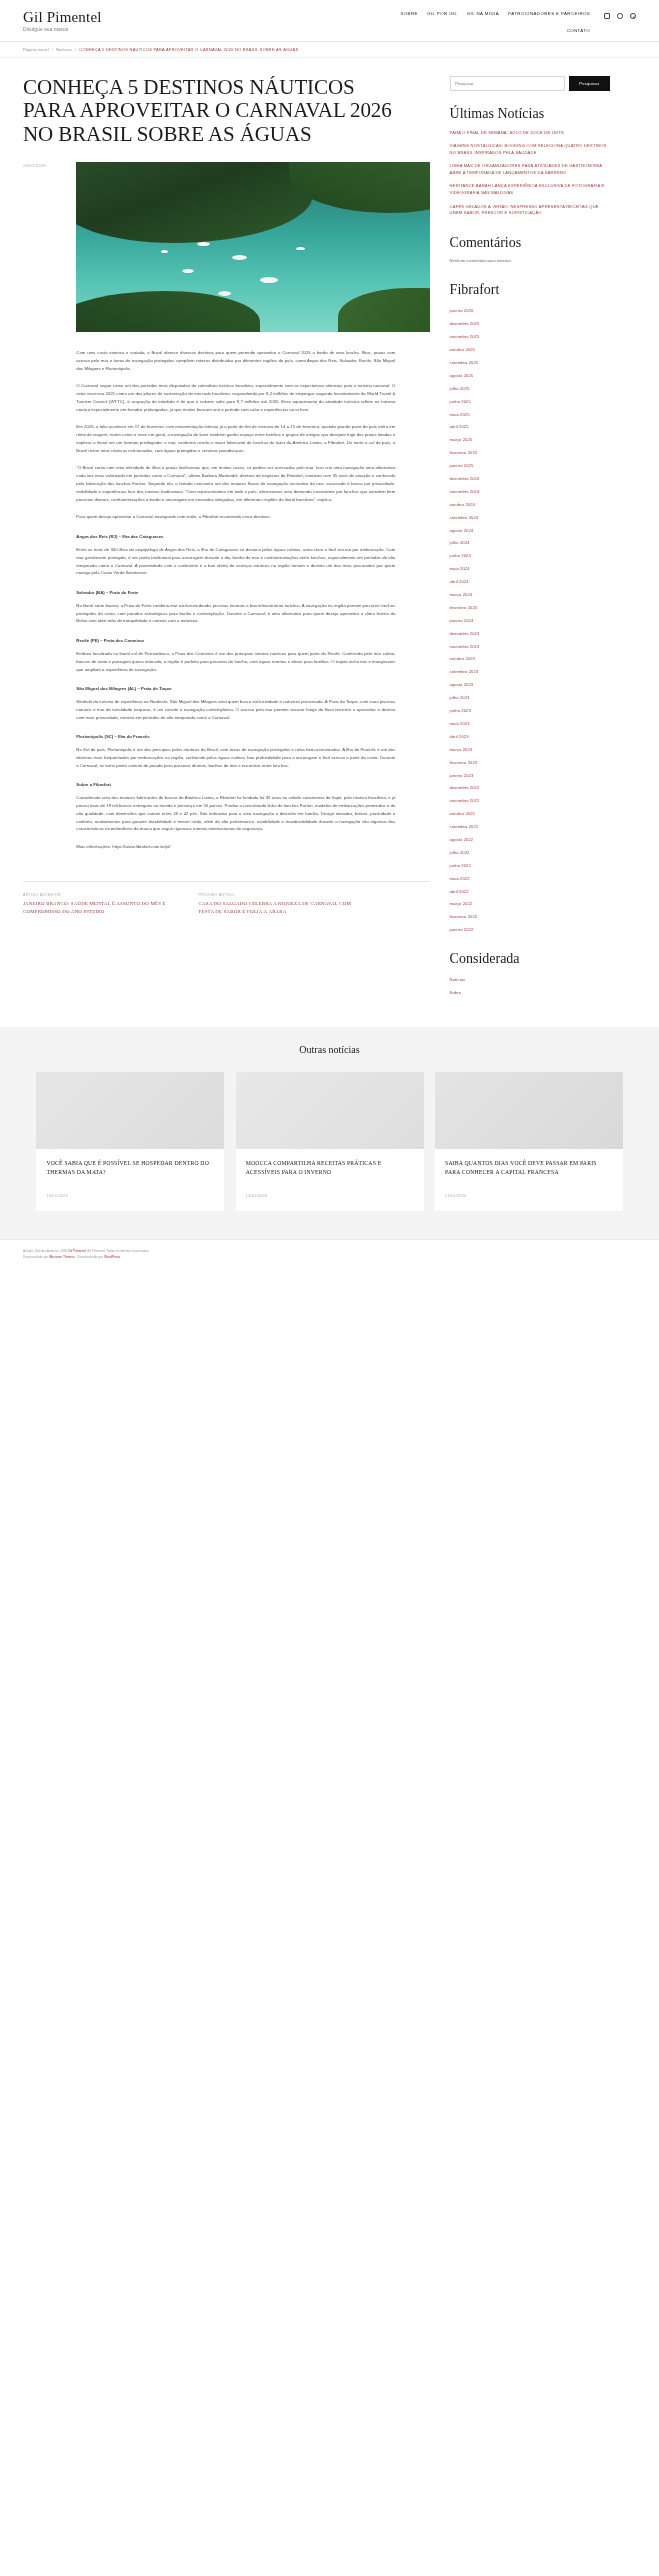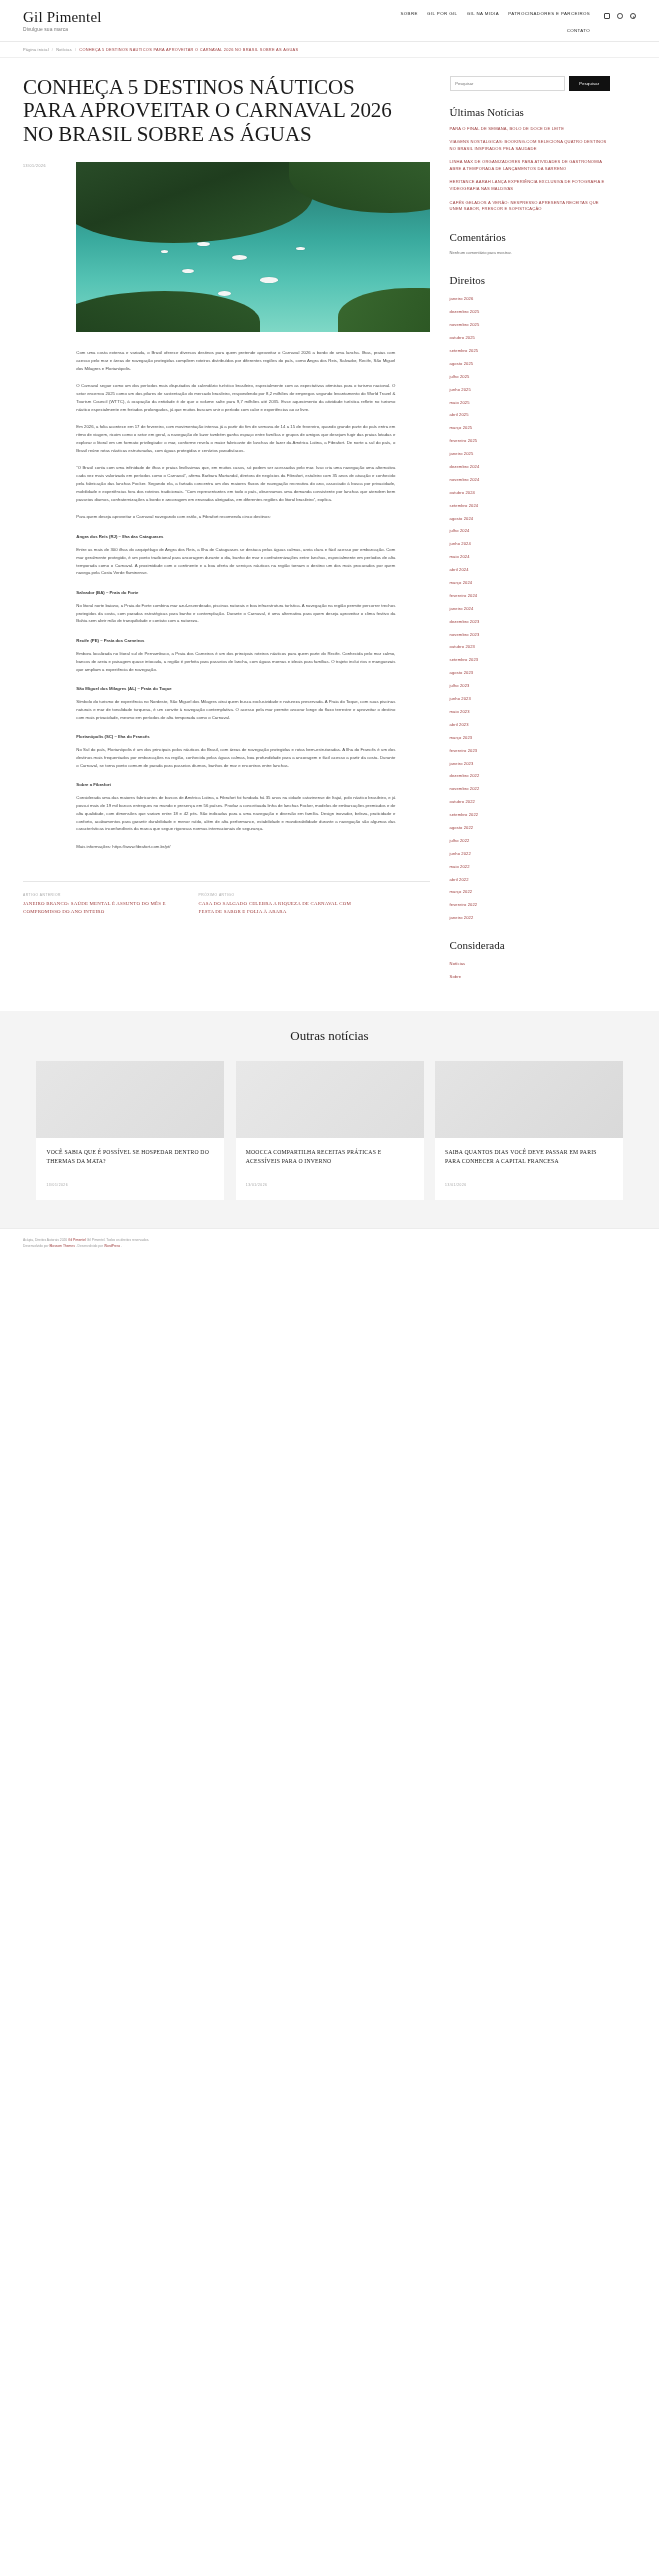--- a/index.html
+++ b/index.html
@@ -281,21 +281,21 @@
     border: none;
     font-size: 4.1px;
     padding: 4.1px 10.3px;
     letter-spacing: 0.2px;
     cursor: pointer;
     font-family: "Liberation Sans", sans-serif;
   }
   .widget { margin-bottom: 17.5px; }
   .widget-title {
     font-family: "Liberation Serif", serif;
-    font-size: 11px;
+    font-size: 14px;
     color: #1c1c1c;
     font-weight: normal;
     margin-bottom: 7.2px;
   }
   .widget ul { list-style: none; }
   .widget.news li {
     margin-bottom: 6.7px;
   }
   .widget.news a {
     font-size: 4.1px;
@@ -318,21 +318,21 @@
   }
 
   
   .other-news {
     background: #f4f4f4;
     margin-top: 13.4px;
     padding: 17.5px 23px 28px 23px;
   }
   .other-news .section-title {
     font-family: "Liberation Serif", serif;
-    font-size: 13px;
+    font-size: 10px;
     color: #1c1c1c;
     text-align: center;
     margin-bottom: 17px;
     font-weight: normal;
   }
   .cards {
     display: flex;
     gap: 11.3px;
     justify-content: center;
   }
@@ -511,21 +511,21 @@
           </li>
       </ul>
     </div>
 
     <div class="widget plain">
       <h2 class="widget-title">Comentários</h2>
       <p>Nenhum comentário para mostrar.</p>
     </div>
 
     <div class="widget links">
-      <h2 class="widget-title">Direitos</h2>
+      <h2 class="widget-title">Fibrafort</h2>
       <ul id="archives-list">
           <li><a>janeiro 2026</a></li>
           <li><a>dezembro 2025</a></li>
           <li><a>novembro 2025</a></li>
           <li><a>outubro 2025</a></li>
           <li><a>setembro 2025</a></li>
           <li><a>agosto 2025</a></li>
           <li><a>julho 2025</a></li>
           <li><a>junho 2025</a></li>
           <li><a>maio 2025</a></li>

